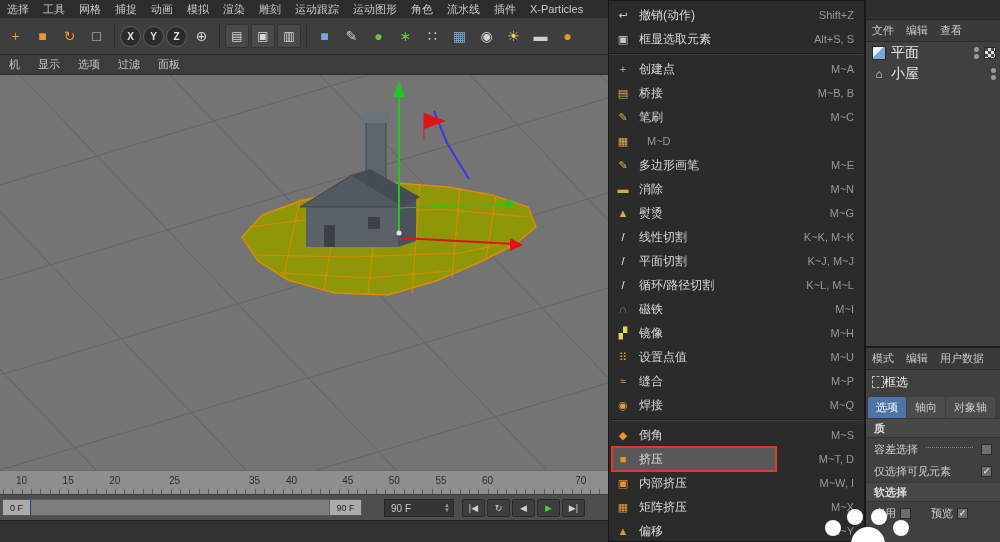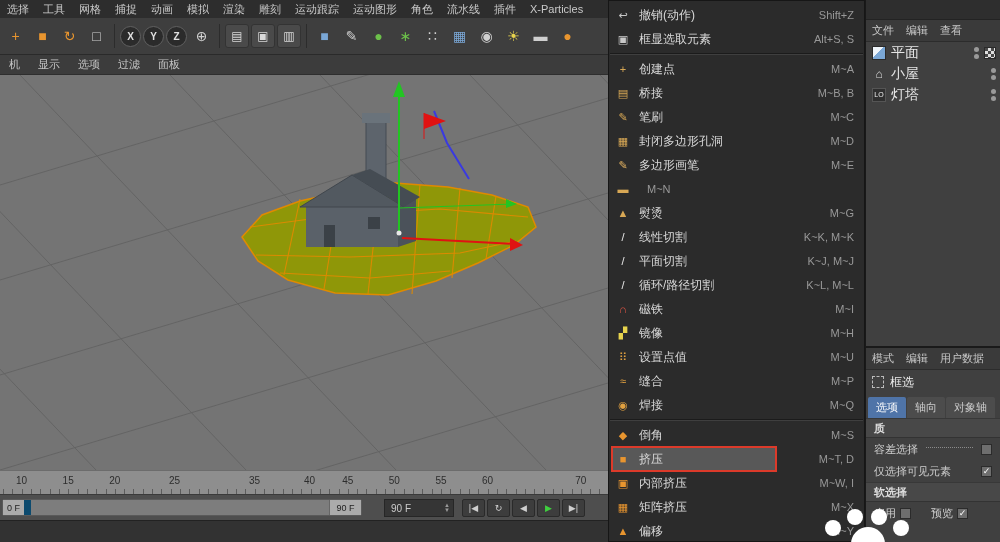--- a/index.html
+++ b/index.html
@@ -32,21 +32,21 @@
 
   
   .ruler{position:absolute;left:0;top:470px;width:608px;height:24px;background:#8e8e8e;border-top:1px solid #6c6c6c;overflow:hidden}
   .ruler .tick-label{position:absolute;top:4px;font-size:10px;color:#2d2d2d}
   .ruler .tick-marks{position:absolute;left:3px;right:0;bottom:0;height:5px;background:repeating-linear-gradient(to right,#5c5c5c 0 1px,transparent 1px 9.32px)}
 
   
   .tl-row{position:absolute;left:0;top:494px;width:608px;height:26px;background:#4e4e4e;border-top:1px solid #3a3a3a}
   .tl-track{position:absolute;left:2px;top:4px;width:360px;height:17px;background:#7d7d7d;border:1px solid #5a5a5a;border-radius:2px}
   .tl-handle{position:absolute;top:0;height:15px;background:#ababab;display:flex;align-items:center;justify-content:center;font-size:9px;color:#1e1e1e}
-  .tl-handle.left{left:0;width:28px;border-right:7px solid #0c4a6e}
+  .tl-handle.left{left:0;width:28px;border-right:1px solid #0c4a6e}
   .tl-handle.right{right:0;width:32px;border-left:1px solid #666}
   .frame-field{position:absolute;left:384px;top:4px;width:70px;height:18px;background:#353535;border:1px solid #262626;display:flex;align-items:center;font-size:10px;color:#ccc;padding-left:6px}
   .frame-stepper{margin-left:auto;display:flex;flex-direction:column;align-items:center;padding-right:3px;color:#999;font-size:6px;line-height:5px}
   .transport{position:absolute;left:462px;top:4px;display:flex;gap:2px}
   .tr-btn{width:23px;height:18px;background:#3d3d3d;border:1px solid #2a2a2a;display:flex;align-items:center;justify-content:center;font-size:9px;color:#cfcfcf;border-radius:2px}
   .tr-btn.accent{color:var(--play-green)}
 
   .bottom-strip{position:absolute;left:0;top:520px;width:608px;height:22px;background:#323232;border-top:1px solid #222}
 
   
@@ -68,21 +68,21 @@
   .om-icon{width:14px;height:14px;flex:none;display:flex;align-items:center;justify-content:center;font-size:12px;color:#d8d8d8}
   .om-icon.plane{background:linear-gradient(135deg,#eef4fa 0 45%,#7aa7d6 45% 100%);border:1px solid #2a2a2a}
   .om-icon.lh{background:#2f2f2f;border:1px solid #555;font-size:7px;color:#eee}
   .om-label{font-size:14px;color:#e6e6e6;flex:1;white-space:nowrap;overflow:hidden}
   .om-dots{display:flex;flex-direction:column;gap:2px;flex:none}
   .om-dot{width:5px;height:5px;border-radius:50%;background:#9a9a9a}
   .om-checker{width:12px;height:12px;flex:none;background:repeating-conic-gradient(#e0e0e0 0 25%,#4a4a4a 0 50%) 0 0/6px 6px;border:1px solid #2a2a2a}
 
   
   .am{position:absolute;left:865px;top:346px;width:135px;height:196px;background:#404040;border-left:1px solid #191919;border-top:2px solid #1a1a1a;z-index:5;overflow:hidden}
-  .am-title{height:24px;display:flex;align-items:center;padding-left:6px;gap:6px}
+  .am-title{height:24px;display:flex;align-items:center;padding-left:6px;gap:0}
   .am-title .tool-icon{width:12px;height:12px;border:1px dashed #bbb;flex:none}
   .am-title span{font-size:12px;color:#ececec}
   .am-tabs{height:24px;display:flex;gap:1px;padding:3px 2px 0;overflow:hidden}
   .am-tab{padding:0 8px;display:flex;align-items:center;font-size:11px;background:#4c4c4c;color:#c9c9c9;border-radius:2px 2px 0 0;white-space:nowrap}
   .am-tab.active{background:var(--tab-active-blue);color:#fff}
   .am-section{height:20px;background:#484848;border-top:1px solid #383838;border-bottom:1px solid #333;display:flex;align-items:center;padding-left:8px;font-size:11px;font-weight:bold;color:#ddd}
   .am-row{height:22px;display:flex;align-items:center;padding:0 8px;font-size:11px;color:#cfcfcf;gap:4px}
   .leader{flex:1;border-bottom:1px dotted #8a8a8a;margin:0 4px 4px}
   .spacer{flex:1}
   .checkbox{width:11px;height:11px;background:#6e6e6e;border:1px solid #2b2b2b;flex:none;display:flex;align-items:center;justify-content:center;font-size:9px;color:#fff;line-height:1}
@@ -204,21 +204,21 @@
   </div>
 
   <div class="ruler" id="ruler">
     <div class="tick-marks"></div>
   <span class="tick-label" style="left: 16px;">10</span>
       <span class="tick-label" style="left: 62.6px;">15</span>
       <span class="tick-label" style="left: 109.2px;">20</span>
       <span class="tick-label" style="left: 169px;">25</span>
       <span class="tick-label" style="left: 202.4px; margin-top: 28px;">30</span>
       <span class="tick-label" style="left: 249px;">35</span>
-      <span class="tick-label" style="left: 304px; text-align: right;">40</span>
+      <span class="tick-label" style="left: 286px; text-align: right;">40</span>
       <span class="tick-label" style="left: 342.2px;">45</span>
       <span class="tick-label" style="left: 388.8px;">50</span>
       <span class="tick-label" style="left: 435.4px;">55</span>
       <span class="tick-label" style="left: 482px;">60</span>
       <span class="tick-label" style="left: 528.6px; margin-top: 20px;">65</span>
       <span class="tick-label" style="left: 575.2px;">70</span>
     </div>
 
   <div class="tl-row">
     <div class="tl-track">
@@ -265,30 +265,30 @@
         <span class="cm-label">桥接</span>
         <span class="cm-shortcut">M~B, B</span>
       </div>
       <div class="cm-row">
         <span class="cm-icon" style="color: rgb(216, 168, 85);">✎</span>
         <span class="cm-label">笔刷</span>
         <span class="cm-shortcut">M~C</span>
       </div>
       <div class="cm-row">
         <span class="cm-icon" style="color: rgb(216, 168, 85);">▦</span>
-        <span class="cm-label">封闭多边形孔洞</span>
         <span class="cm-shortcut">M~D</span>
       </div>
       <div class="cm-row">
         <span class="cm-icon" style="color: rgb(224, 176, 96);">✎</span>
         <span class="cm-label">多边形画笔</span>
         <span class="cm-shortcut">M~E</span>
       </div>
       <div class="cm-row">
         <span class="cm-icon" style="color: rgb(216, 168, 85);">▬</span>
+        <span class="cm-label">消除</span>
         <span class="cm-shortcut">M~N</span>
       </div>
       <div class="cm-row">
         <span class="cm-icon" style="color: rgb(216, 168, 85);">▲</span>
         <span class="cm-label">熨烫</span>
         <span class="cm-shortcut">M~G</span>
       </div>
       <div class="cm-row">
         <span class="cm-icon" style="color: rgb(232, 232, 232);">/</span>
         <span class="cm-label">线性切割</span>
@@ -371,28 +371,20 @@
           <span class="om-label">平面</span>
           <span class="om-dots">
             <span class="om-dot"></span>
             <span class="om-dot"></span>
           </span>
           <span class="om-checker"></span>
         </div>
         <div class="om-row">
           <span class="om-icon">⌂</span>
           <span class="om-label">小屋</span>
-          <span class="om-dots">
-            <span class="om-dot"></span>
-            <span class="om-dot"></span>
-          </span>
-        </div>
-        <div class="om-row">
-          <span class="om-icon lh">LO</span>
-          <span class="om-label">灯塔</span>
           <span class="om-dots">
             <span class="om-dot"></span>
             <span class="om-dot"></span>
           </span>
         </div>
       </div>
   </div>
 
   <div class="am">
     <div class="panel-menus" id="am-menus">

